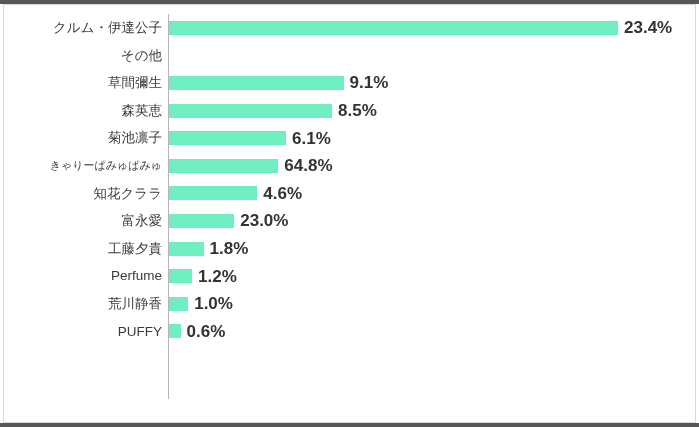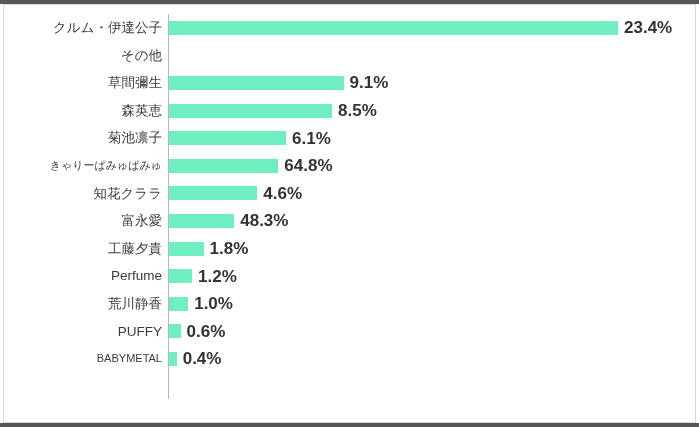--- a/index.html
+++ b/index.html
@@ -170,21 +170,21 @@
             <div class="cat-label">知花クララ</div>
             <div class="bar-wrap">
               <div class="bar" style="width: 88.265px; background: rgb(111, 239, 192);"></div>
               <span class="bar-value">4.6%</span>
             </div>
           </div>
           <div class="bar-row">
             <div class="cat-label">富永愛</div>
             <div class="bar-wrap">
               <div class="bar" style="width: 65.2393px; background: rgb(111, 239, 192);"></div>
-              <span class="bar-value">48.3%</span>
+              <span class="bar-value">23.0%</span>
             </div>
           </div>
           <div class="bar-row">
             <div class="cat-label">工藤夕貴</div>
             <div class="bar-wrap">
               <div class="bar" style="width: 34.5385px; background: rgb(111, 239, 192);"></div>
               <span class="bar-value">1.8%</span>
             </div>
           </div>
           <div class="bar-row">
@@ -201,27 +201,20 @@
               <span class="bar-value">1.0%</span>
             </div>
           </div>
           <div class="bar-row">
             <div class="cat-label">PUFFY</div>
             <div class="bar-wrap">
               <div class="bar" style="width: 11.5128px; background: rgb(111, 239, 192);"></div>
               <span class="bar-value">0.6%</span>
             </div>
           </div>
-          <div class="bar-row">
-            <div class="cat-label small">BABYMETAL</div>
-            <div class="bar-wrap">
-              <div class="bar" style="width: 7.67521px; background: rgb(111, 239, 192);"></div>
-              <span class="bar-value">0.4%</span>
-            </div>
-          </div>
         </div>
 
     </div>
   </div>
 
   <div class="edge-strip bottom"></div>
 
 </div>
 
 </body></html>

